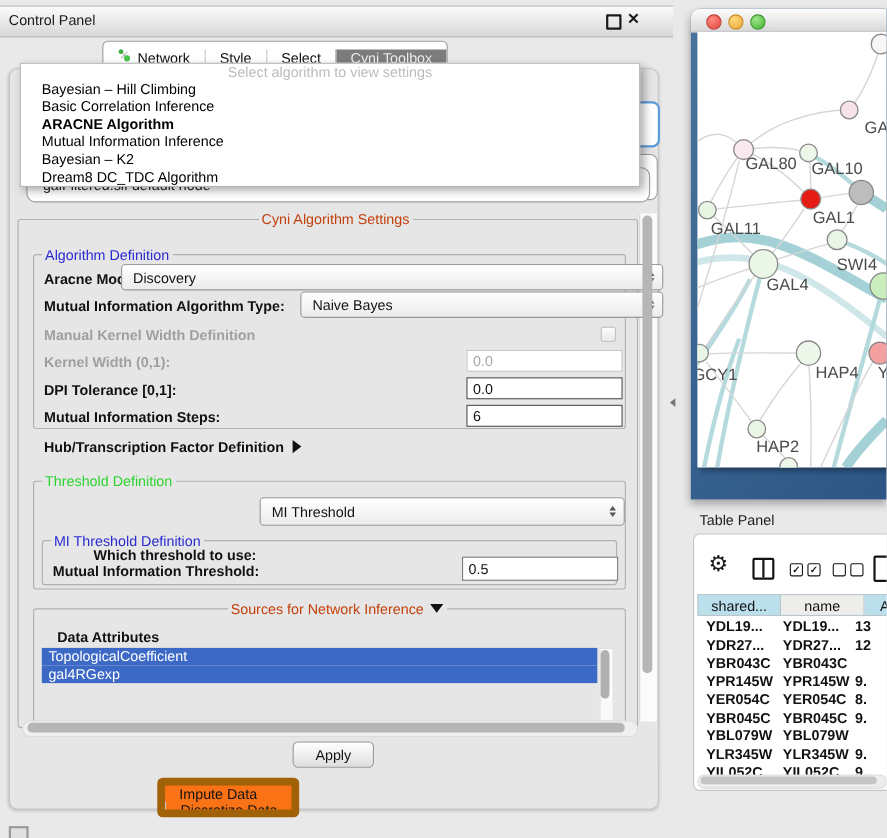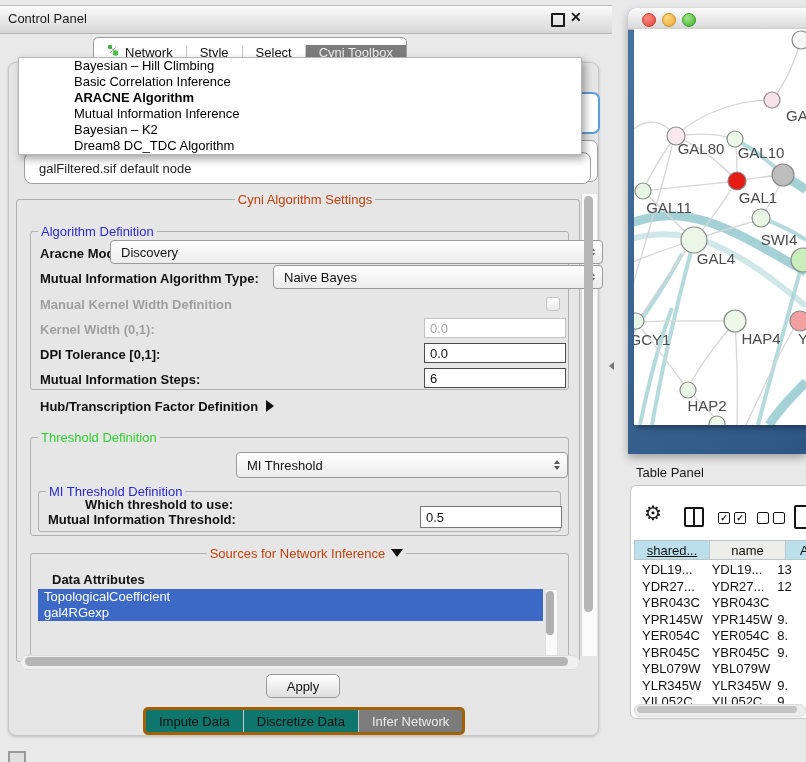--- a/index.html
+++ b/index.html
@@ -26,21 +26,21 @@
     border:1px solid #c6c6c6;border-radius:8px;box-shadow:0 1px 3px rgba(0,0,0,.18);}
   
   .hid-combo{left:24px;top:152px;width:551px;height:30px;background:#fff;border:1px solid #9f9f9f;
     border-radius:8px;z-index:1;font-size:13px;display:flex;align-items:center;padding-left:14px;color:#222;}
   .hid-frag1{left:558px;top:92px;width:38px;height:38px;background:#fff;border:2px solid #5b9dd9;border-radius:7px;z-index:1;}
   .hid-frag2{left:558px;top:140px;width:38px;height:40px;background:#fff;border:1px solid #9f9f9f;border-radius:7px;z-index:1;}
   
   .algo-menu{left:18px;top:57px;width:562px;z-index:20;background:#fff;
     border:1px solid #b5b5b5;box-shadow:3px 4px 8px rgba(0,0,0,.35);}
   .menu-ph{height:15px;line-height:15px;text-align:center;color:#bcbcbc;font-size:13px;}
-  .menu-item{height:16px;line-height:16px;font-size:13px;padding-left:8px;color:#000;white-space:nowrap;margin-left:47px;}
+  .menu-item{height:16px;line-height:16px;font-size:13px;padding-left:19px;color:#000;white-space:nowrap;}
   .menu-item.bold{font-weight:bold;}
   
   fieldset{position:absolute;border:1px solid #b0b0b0;border-radius:3px;margin:0;padding:0;}
   legend{font-size:13px;margin-left:7px;padding:0 3px;white-space:nowrap;}
   .lg-black{color:#c2410c;text-align:center;}
   .lg-blue{color:#2a2ad2;}
   .lg-green{color:#2fd32f;}
   .lbl{position:absolute;font-size:13px;font-weight:bold;color:#111;white-space:nowrap;}
   .lbl.dis{color:#9f9f9f;}
   .combo{position:absolute;background:linear-gradient(#ffffff,#ebebeb);border:1px solid #9a9a9a;
@@ -61,22 +61,22 @@
   .attr-list{left:38px;top:589px;width:505px;z-index:2;}
   .attr-item{height:16px;line-height:16px;background:#3c68c6;color:#fff;font-size:13px;padding-left:6px;white-space:nowrap;}
   .list-vscroll{left:545px;top:589px;width:11px;height:65px;background:#fafafa;border:1px solid #e0e0e0;}
   .list-thumb{left:546px;top:591px;width:8px;height:44px;background:#b0b0b0;border-radius:4px;z-index:3;}
   .vscroll-track{left:581px;top:194px;width:15px;height:462px;background:#fbfbfb;border-left:1px solid #d6d6d6;}
   .vscroll-thumb{left:584px;top:196px;width:9px;height:416px;background:#b6b6b6;border-radius:5px;z-index:3;}
   .hscroll-track{left:20px;top:655px;width:558px;height:13px;background:#efefef;border:1px solid #dcdcdc;border-radius:7px;}
   .hscroll-thumb{left:25px;top:657px;width:543px;height:9px;background:#b5b5b5;border-radius:5px;z-index:3;}
   .apply-btn{left:266px;top:674px;width:72px;height:22px;background:linear-gradient(#ffffff,#dedede);
     border:1px solid #9a9a9a;border-radius:5px;font-size:13px;display:flex;align-items:center;justify-content:center;}
-  .bottom-tabbar{left:143px;top:707px;height:22px;display:flex;background:#0f766e;
-    border:3px solid #a16207;border-radius:5px;overflow:hidden;font-size:13px;}
+  .bottom-tabbar{left:143px;top:707px;height:22px;display:flex;background:#f97316;
+    border:7px solid #a16207;border-radius:5px;overflow:hidden;font-size:13px;flex-direction:column;}
   .bl-icon{left:8px;top:751px;width:14px;height:12px;border:2px solid #9a9a9a;background:#e0e0e0;}
   .split-arrow{left:609px;top:362px;width:0;height:0;border-top:4px solid transparent;border-bottom:4px solid transparent;border-right:5px solid #777;}
   
   .net-window{left:628px;top:8px;width:178px;height:446px;
     background:linear-gradient(135deg,#48759f,#2d5685);
     border-radius:8px 0 0 0;box-shadow:0 4px 8px rgba(0,0,0,.3);}
   .net-titlebar{left:628px;top:8px;width:178px;height:21px;
     background:linear-gradient(#fcfcfc,#d8d8d8);border-radius:8px 0 0 0;border-bottom:1px solid #adadad;}
   .light{position:absolute;top:13px;width:12px;height:12px;border-radius:50%;}
   .light.red{left:642px;background:radial-gradient(circle at 35% 30%,#ff8a7f,#e2463d);border:1px solid #c23a31;}
@@ -99,21 +99,21 @@
     align-items:center;justify-content:center;font-size:9px;font-weight:bold;color:#141414;line-height:10px;}
   .docic{left:794px;top:505px;width:15px;height:20px;border:2px solid #141414;border-radius:2px;background:#fff;}
   .thead{left:634px;top:540px;height:22px;display:flex;font-size:13px;}
   .thcell{display:flex;align-items:center;justify-content:center;border:1px solid #b9c6cb;border-left:none;
     height:20px;box-sizing:border-box;white-space:nowrap;overflow:hidden;}
   .thcell:first-child{border-left:1px solid #b9c6cb;}
   .th-blue{background:#bcdfec;}
   .th-gray{background:#ededea;}
   .trows{left:634px;top:562px;width:176px;height:143px;overflow:hidden;font-size:13px;}
   .trow{display:flex;height:16.5px;line-height:16.5px;background:#fff;}
-  .tcell{white-space:nowrap;overflow:hidden;}
+  .tcell{white-space:nowrap;overflow:hidden;font-weight:bold;}
   .c1{width:76px;padding-left:8px;box-sizing:border-box;}
   .c2{width:76px;padding-left:8px;box-sizing:border-box;}
   .c3{width:40px;padding-left:4px;box-sizing:border-box;}
   .t-hscroll{left:634px;top:704px;width:170px;height:11px;background:#ededed;border:1px solid #dcdcdc;border-radius:6px;}
   .t-hthumb{left:637px;top:706px;width:160px;height:7px;background:#c4c4c4;border-radius:4px;z-index:3;}
 </style>
 </head>
 <body>
 
 <div class="abs cp-titlebar"></div>
@@ -145,20 +145,21 @@
 
 <div class="abs content-outer"></div>
 
 <div class="abs hid-frag1"></div>
 <div class="abs hid-frag2"></div>
 <div class="abs hid-combo">
   <span>galFiltered.sif default node</span>
 </div>
 
 <div class="abs algo-menu">
+  <div class="menu-ph">Select algorithm to view settings</div>
   <div>
       <div class="menu-item">Bayesian – Hill Climbing</div>
       <div class="menu-item">Basic Correlation Inference</div>
       <div class="menu-item bold">ARACNE Algorithm</div>
       <div class="menu-item">Mutual Information Inference</div>
       <div class="menu-item">Bayesian – K2</div>
       <div class="menu-item">Dream8 DC_TDC Algorithm</div>
     </div>
 </div>
 
@@ -343,21 +344,21 @@
     <span>✓</span>
     <span>✓</span>
   </div>
 <div class="abs cbpair" style="left:757px;top:512px;">
     <span></span>
     <span></span>
   </div>
 <div class="abs docic"></div>
 
 <div class="abs thead">
-  <div class="thcell th-blue" style="width:76px;text-decoration:underline;">shared...</div>
+  <div class="thcell th-blue" style="width:76px;">shared...</div>
   <div class="thcell th-gray" style="width:76px;">name</div>
   <div class="thcell th-blue" style="width:40px;justify-content:flex-start;padding-left:14px;">A</div>
 </div>
 <div class="abs trows">
     <div class="trow">
       <div class="tcell c1">YDL19...</div>
       <div class="tcell c2">YDL19...</div>
       <div class="tcell c3">13</div>
     </div>
     <div class="trow">

